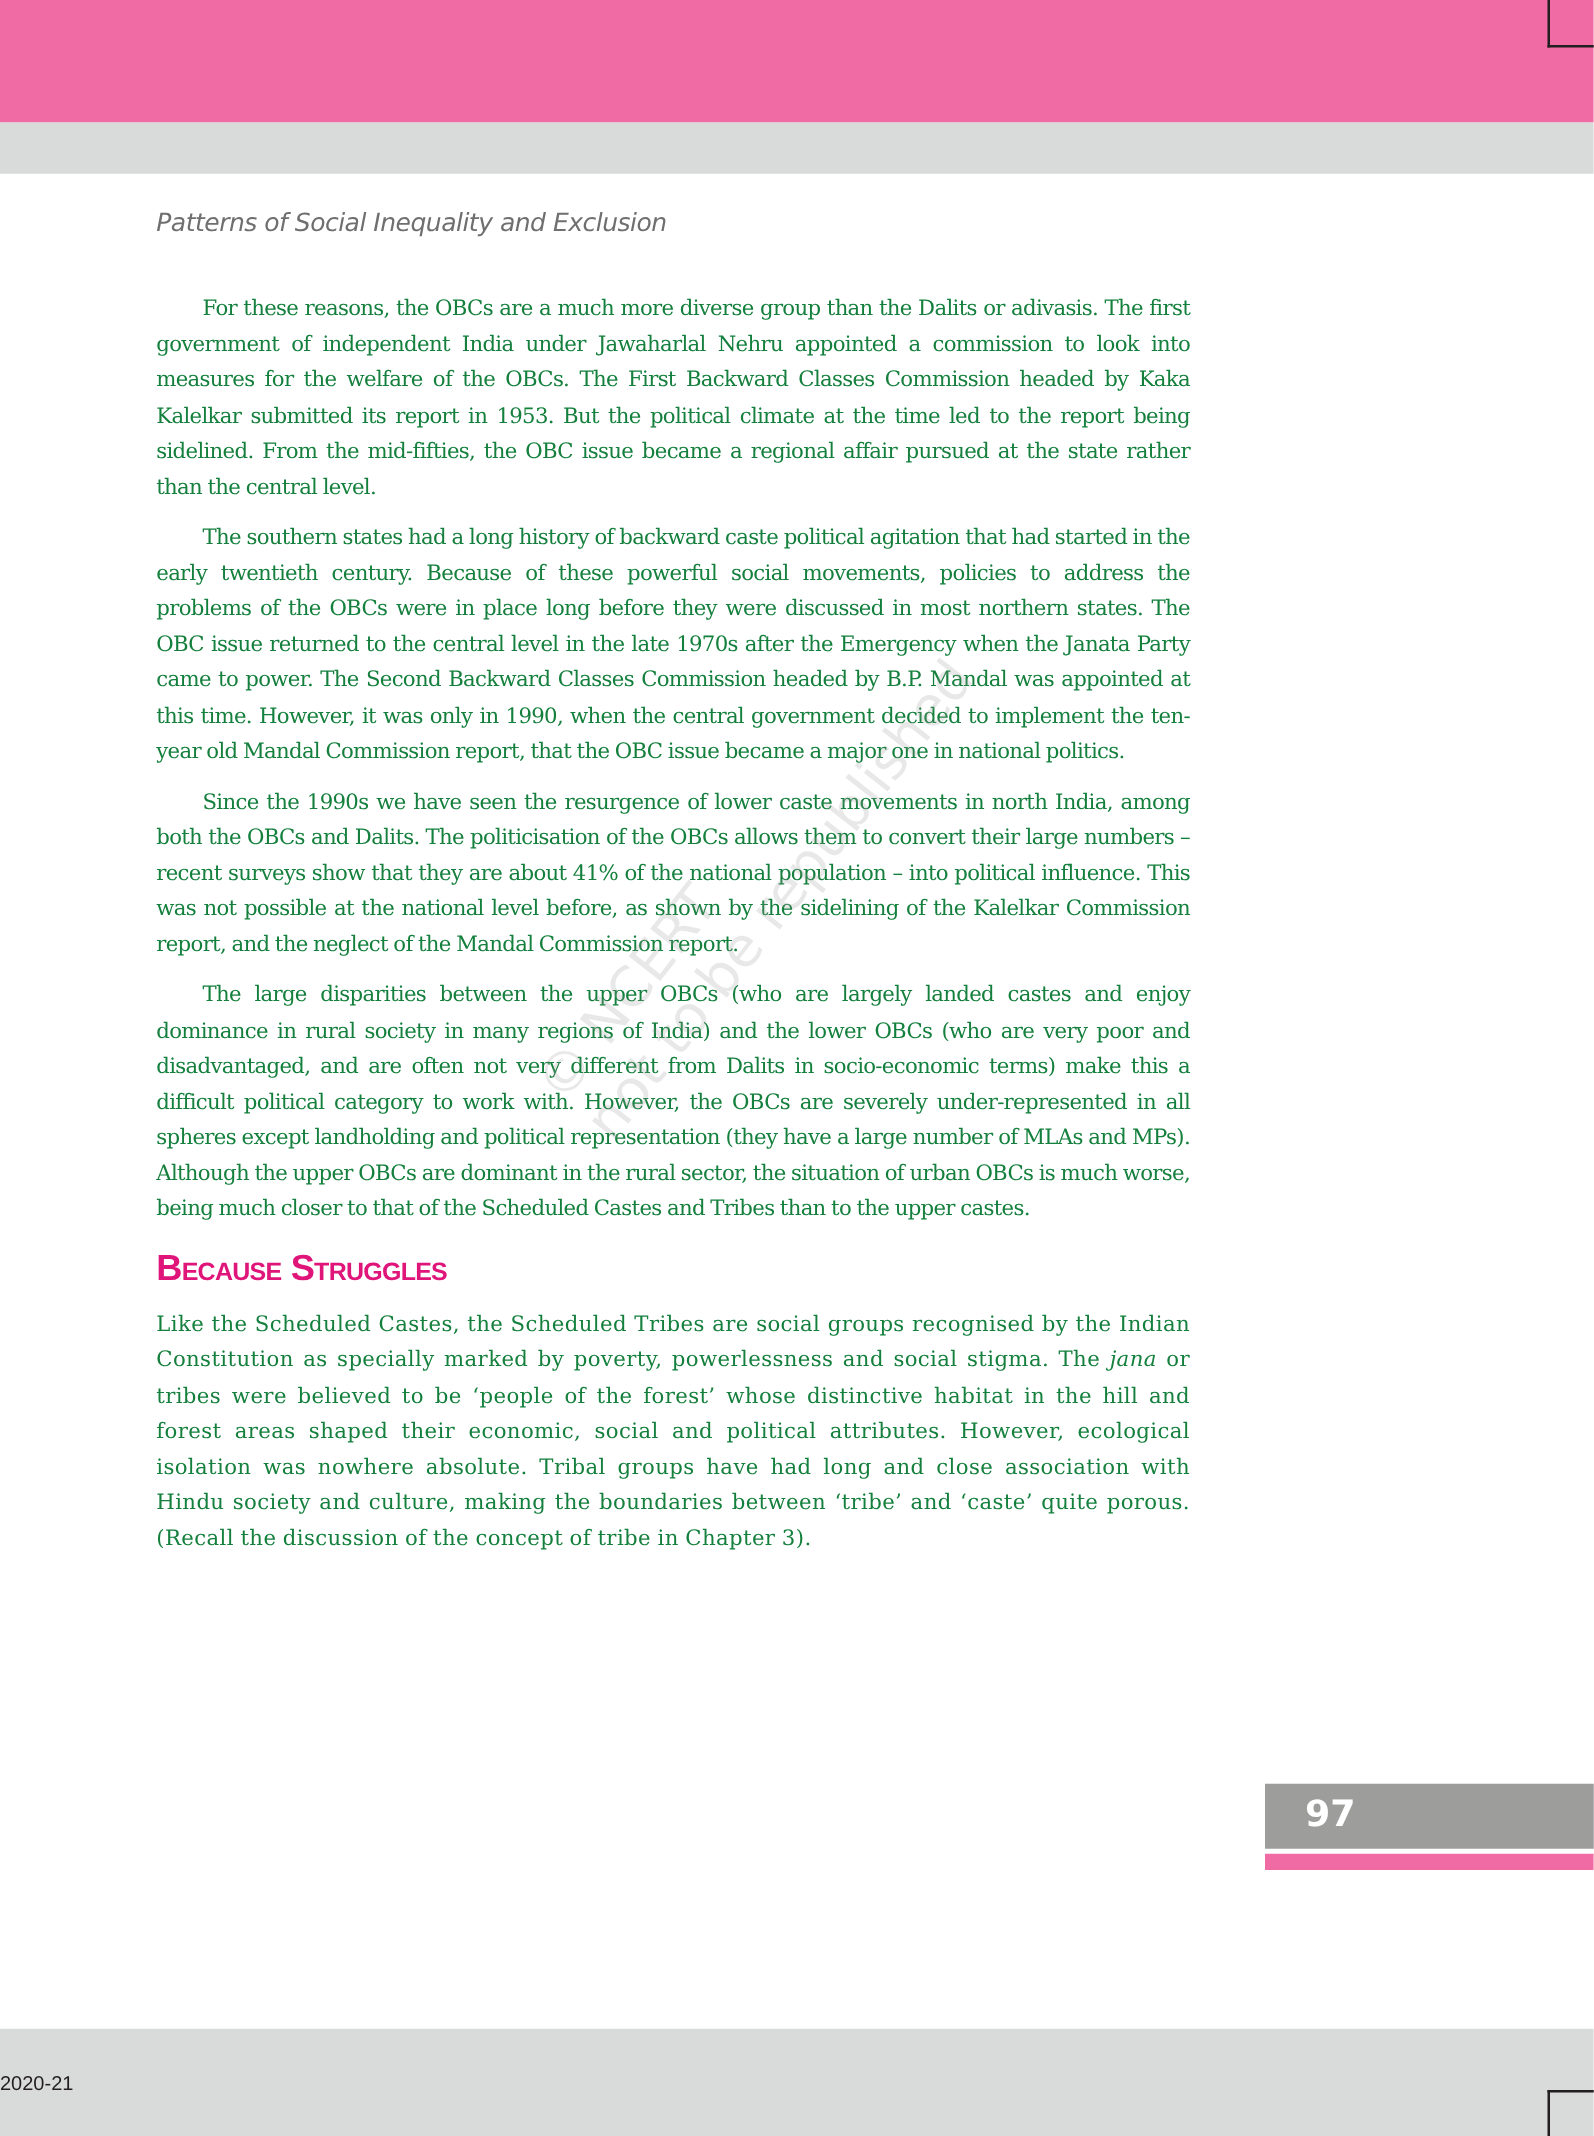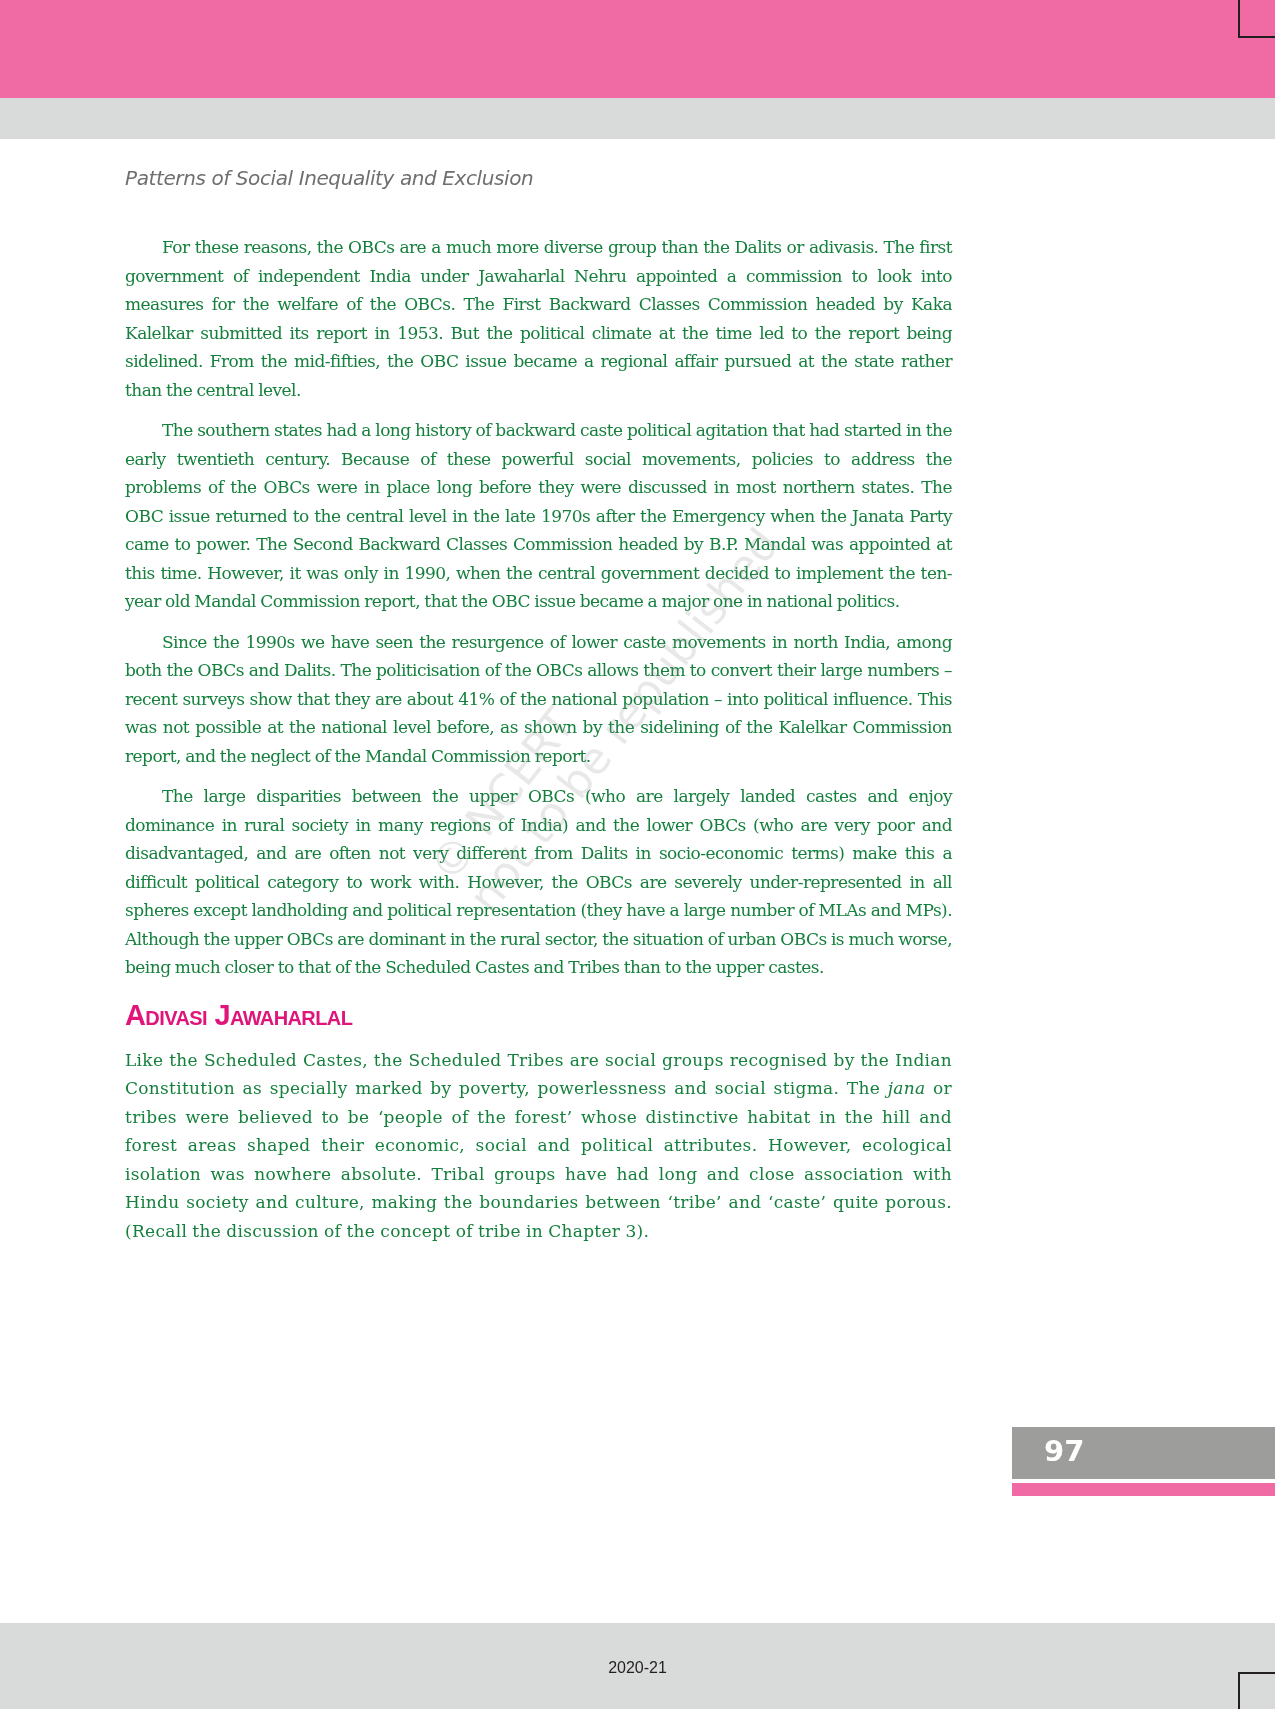--- a/index.html
+++ b/index.html
@@ -76,21 +76,21 @@
     }
     .page-num-stripe {
       position: absolute; left: 1012px; top: 1483px; width: 263px; height: 13px;
       background: #f06aa4;
     }
     .footer-band {
       position: absolute; left: 0; top: 1623px; width: 1275px; height: 86px;
       background: #d9dada;
     }
     .footer-year {
-      position: absolute; left: 0; top: 36px; width: 1275px; text-align: center;
+      position: absolute; left: 0; top: 36px; width: 1275px; 
       font-family: "Liberation Sans", sans-serif; font-size: 16px; color: #231f20;
     }
     .crop-mark-bottom {
       position: absolute; left: 1238px; top: 1672px; width: 40px; height: 40px;
       border-left: 2px solid #231f20; border-top: 2px solid #231f20;
       box-sizing: border-box;
     }
   </style>
 </head>
 <body>
@@ -100,21 +100,21 @@
 <div class="crop-mark-top"></div>
 
 <div class="running-head">Patterns of Social Inequality and Exclusion</div>
 
 <div class="content">
   <p class="para">For these reasons, the OBCs are a much more diverse group than the Dalits or adivasis.  The first government of independent India under Jawaharlal Nehru appointed a commission to look into measures for the welfare of the OBCs.  The First Backward Classes Commission headed by Kaka Kalelkar submitted its report in 1953.  But the political climate at the time led to the report being sidelined.  From the mid-fifties, the OBC issue became a regional affair pursued at the state rather than the central level.</p>
   <p class="para">The southern states had a long history of backward caste political agitation that had started in the early twentieth century.  Because of these powerful social movements, policies to address the problems of the OBCs were in place long before they were discussed in most northern states.  The OBC issue returned to the central level in the late 1970s after the Emergency when the Janata Party came to power. The Second Backward Classes Commission headed by B.P. Mandal was appointed at this time.  However, it was only in 1990, when the central government decided to implement the ten-year old Mandal Commission report, that the OBC issue became a major one in national politics.</p>
   <p class="para">Since the 1990s we have seen the resurgence of lower caste movements in north India, among both the OBCs and Dalits.  The politicisation of the OBCs allows them to convert their large numbers – recent surveys show that they are about 41% of the national population – into political influence.  This was not possible at the national level before, as shown by the sidelining of the Kalelkar Commission report, and the neglect of the Mandal Commission report.</p>
   <p class="para">The large disparities between the upper OBCs (who are largely landed castes and enjoy dominance in rural society in many regions of India) and the lower OBCs (who are very poor and disadvantaged, and are often not very different from Dalits in socio-economic terms) make this a difficult political category to work with.  However, the OBCs are severely under-represented in all spheres except landholding and political representation (they have a large number of MLAs and MPs).  Although the upper OBCs are dominant in the rural sector, the situation of urban OBCs is much worse, being much closer to that of the Scheduled Castes and Tribes than to the upper castes.</p>
 
-  <h2 class="section-heading">Adivasi Jawaharlal</h2>
+  <h2 class="section-heading">Because Struggles</h2>
 
   <p class="para no-indent"><span>Like the Scheduled Castes, the Scheduled Tribes are social groups recognised by the Indian Constitution as specially marked by poverty, powerlessness and social stigma.  The </span><em>jana</em><span> or tribes were believed to be ‘people of the forest’ whose distinctive habitat in the hill and forest areas shaped their economic, social and political attributes.  However, ecological isolation was nowhere absolute. Tribal groups have had long and close association with Hindu society and culture, making the boundaries between ‘tribe’ and ‘caste’ quite porous.  (Recall the discussion of the concept of tribe in Chapter 3).</span></p>
 </div>
 
 <div class="watermark">
   <div>© NCERT</div>
   <div>not to be republished</div>
 </div>
 
 <div class="page-num-box">

